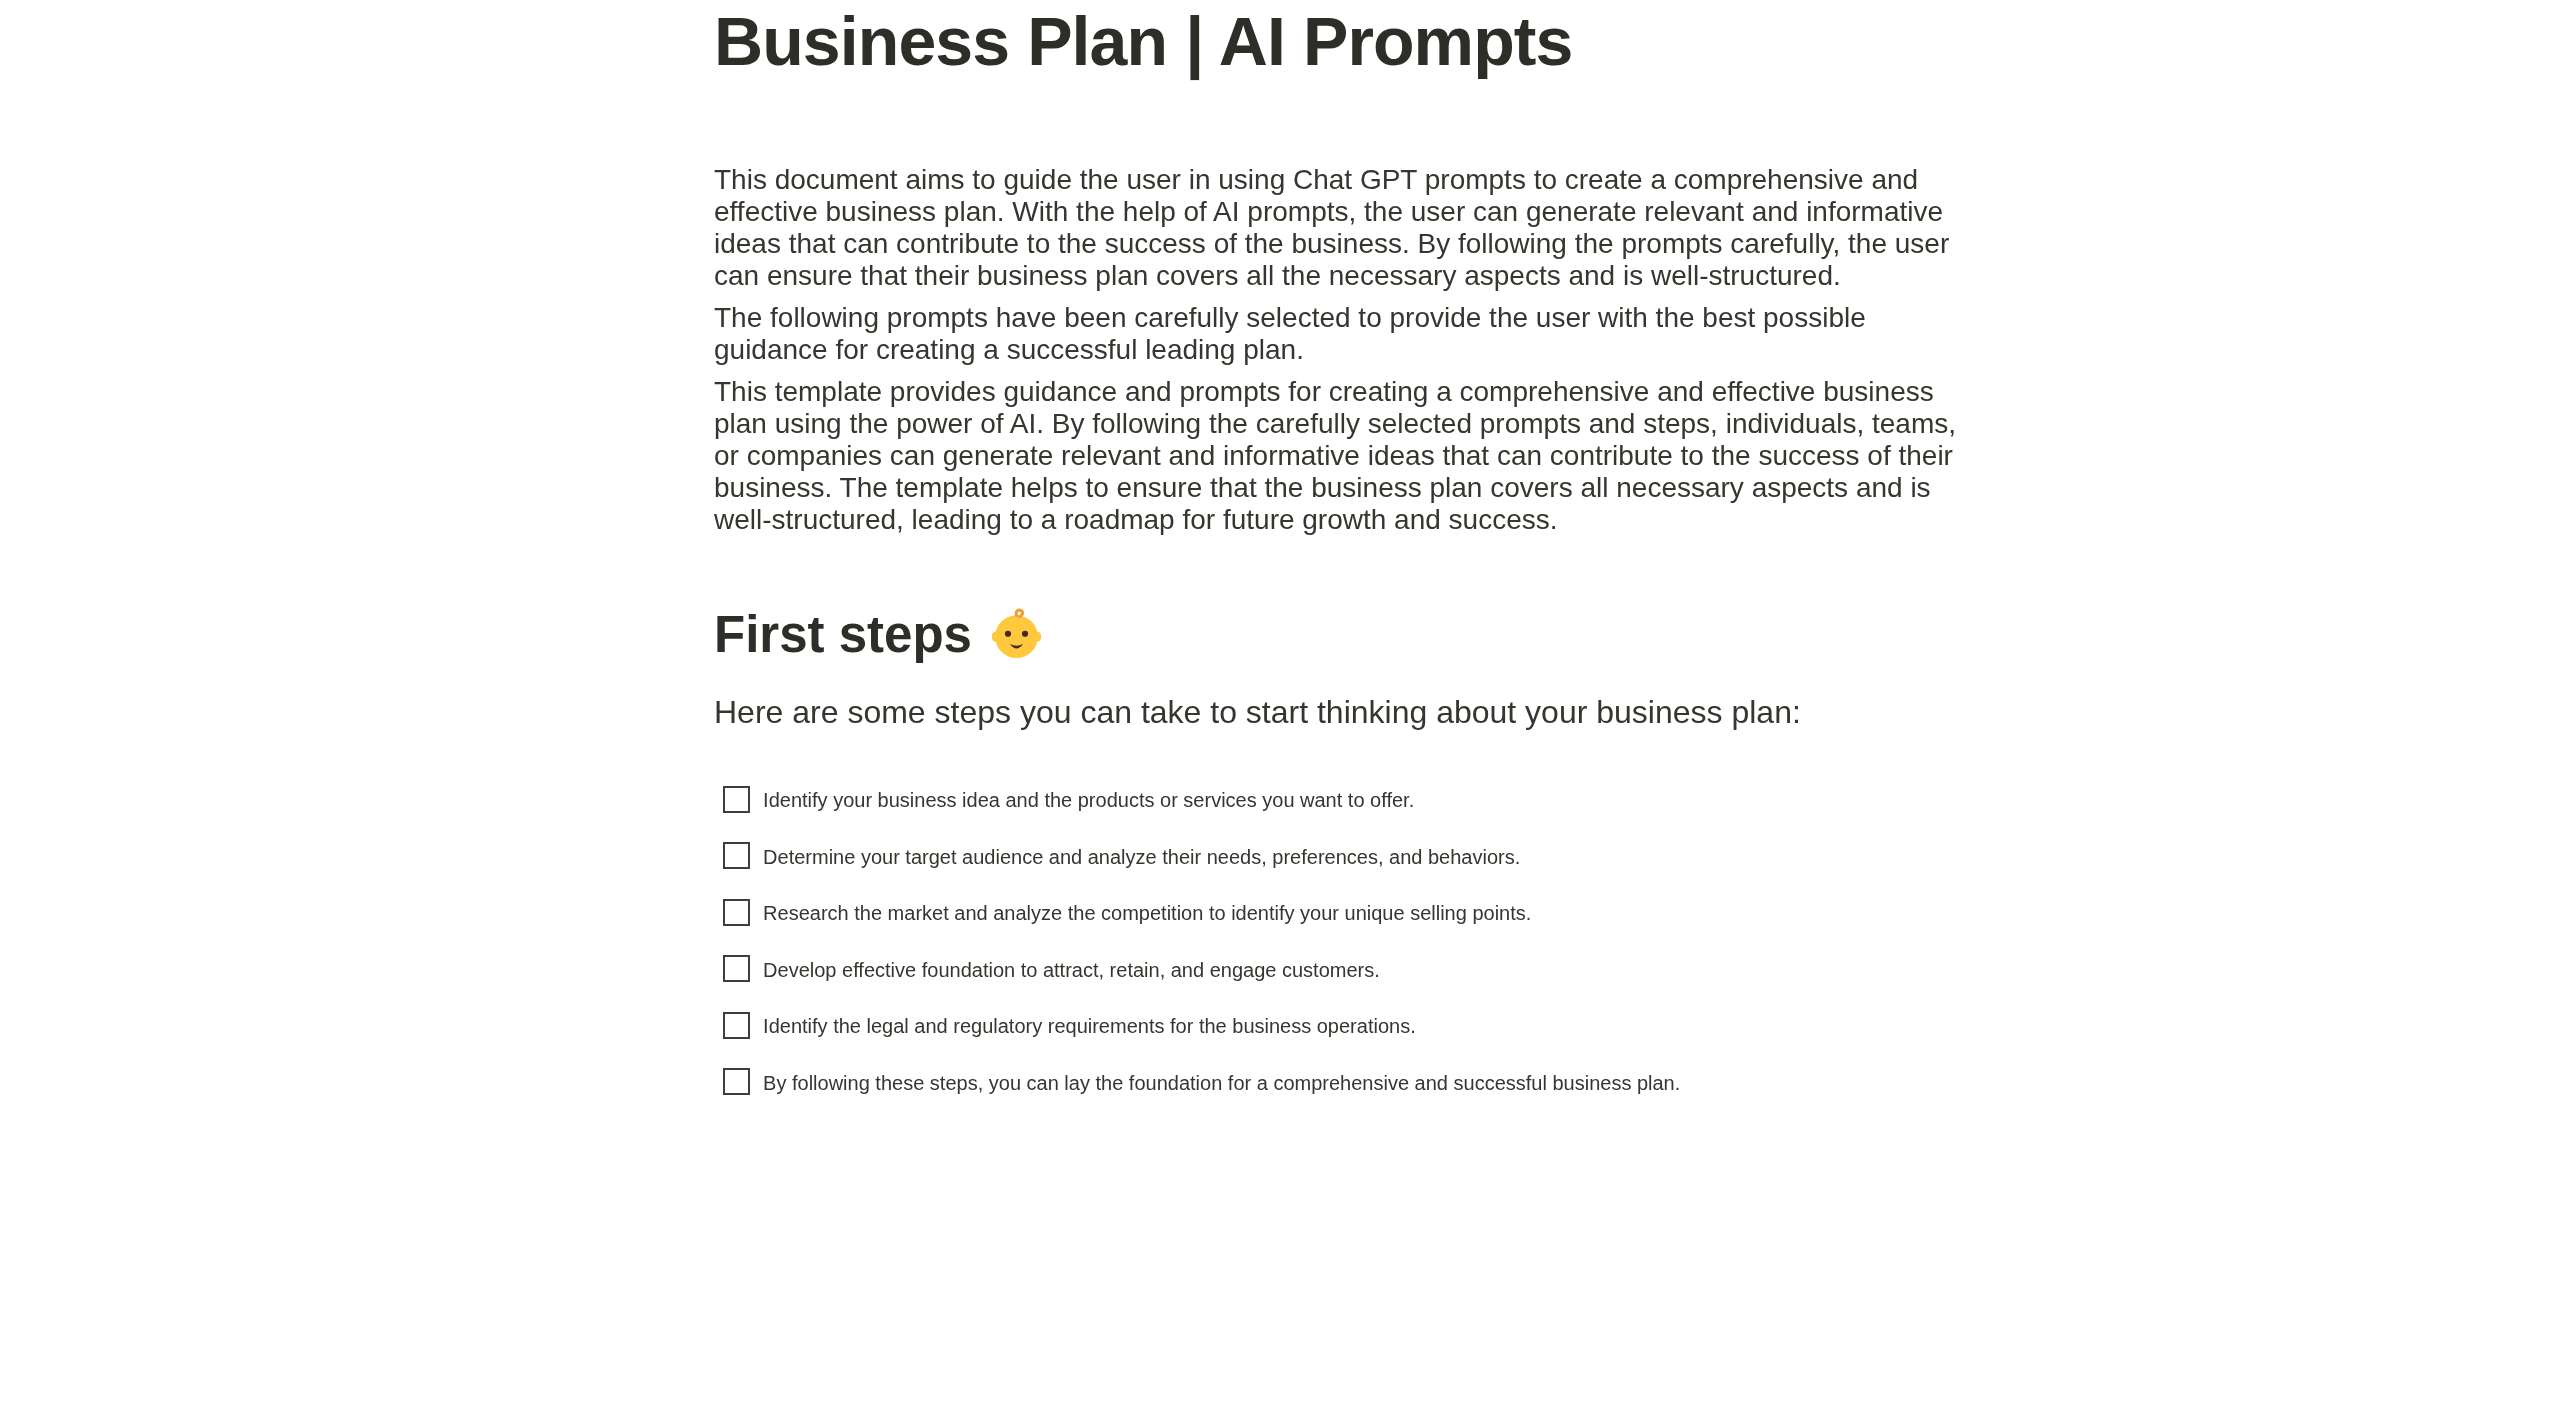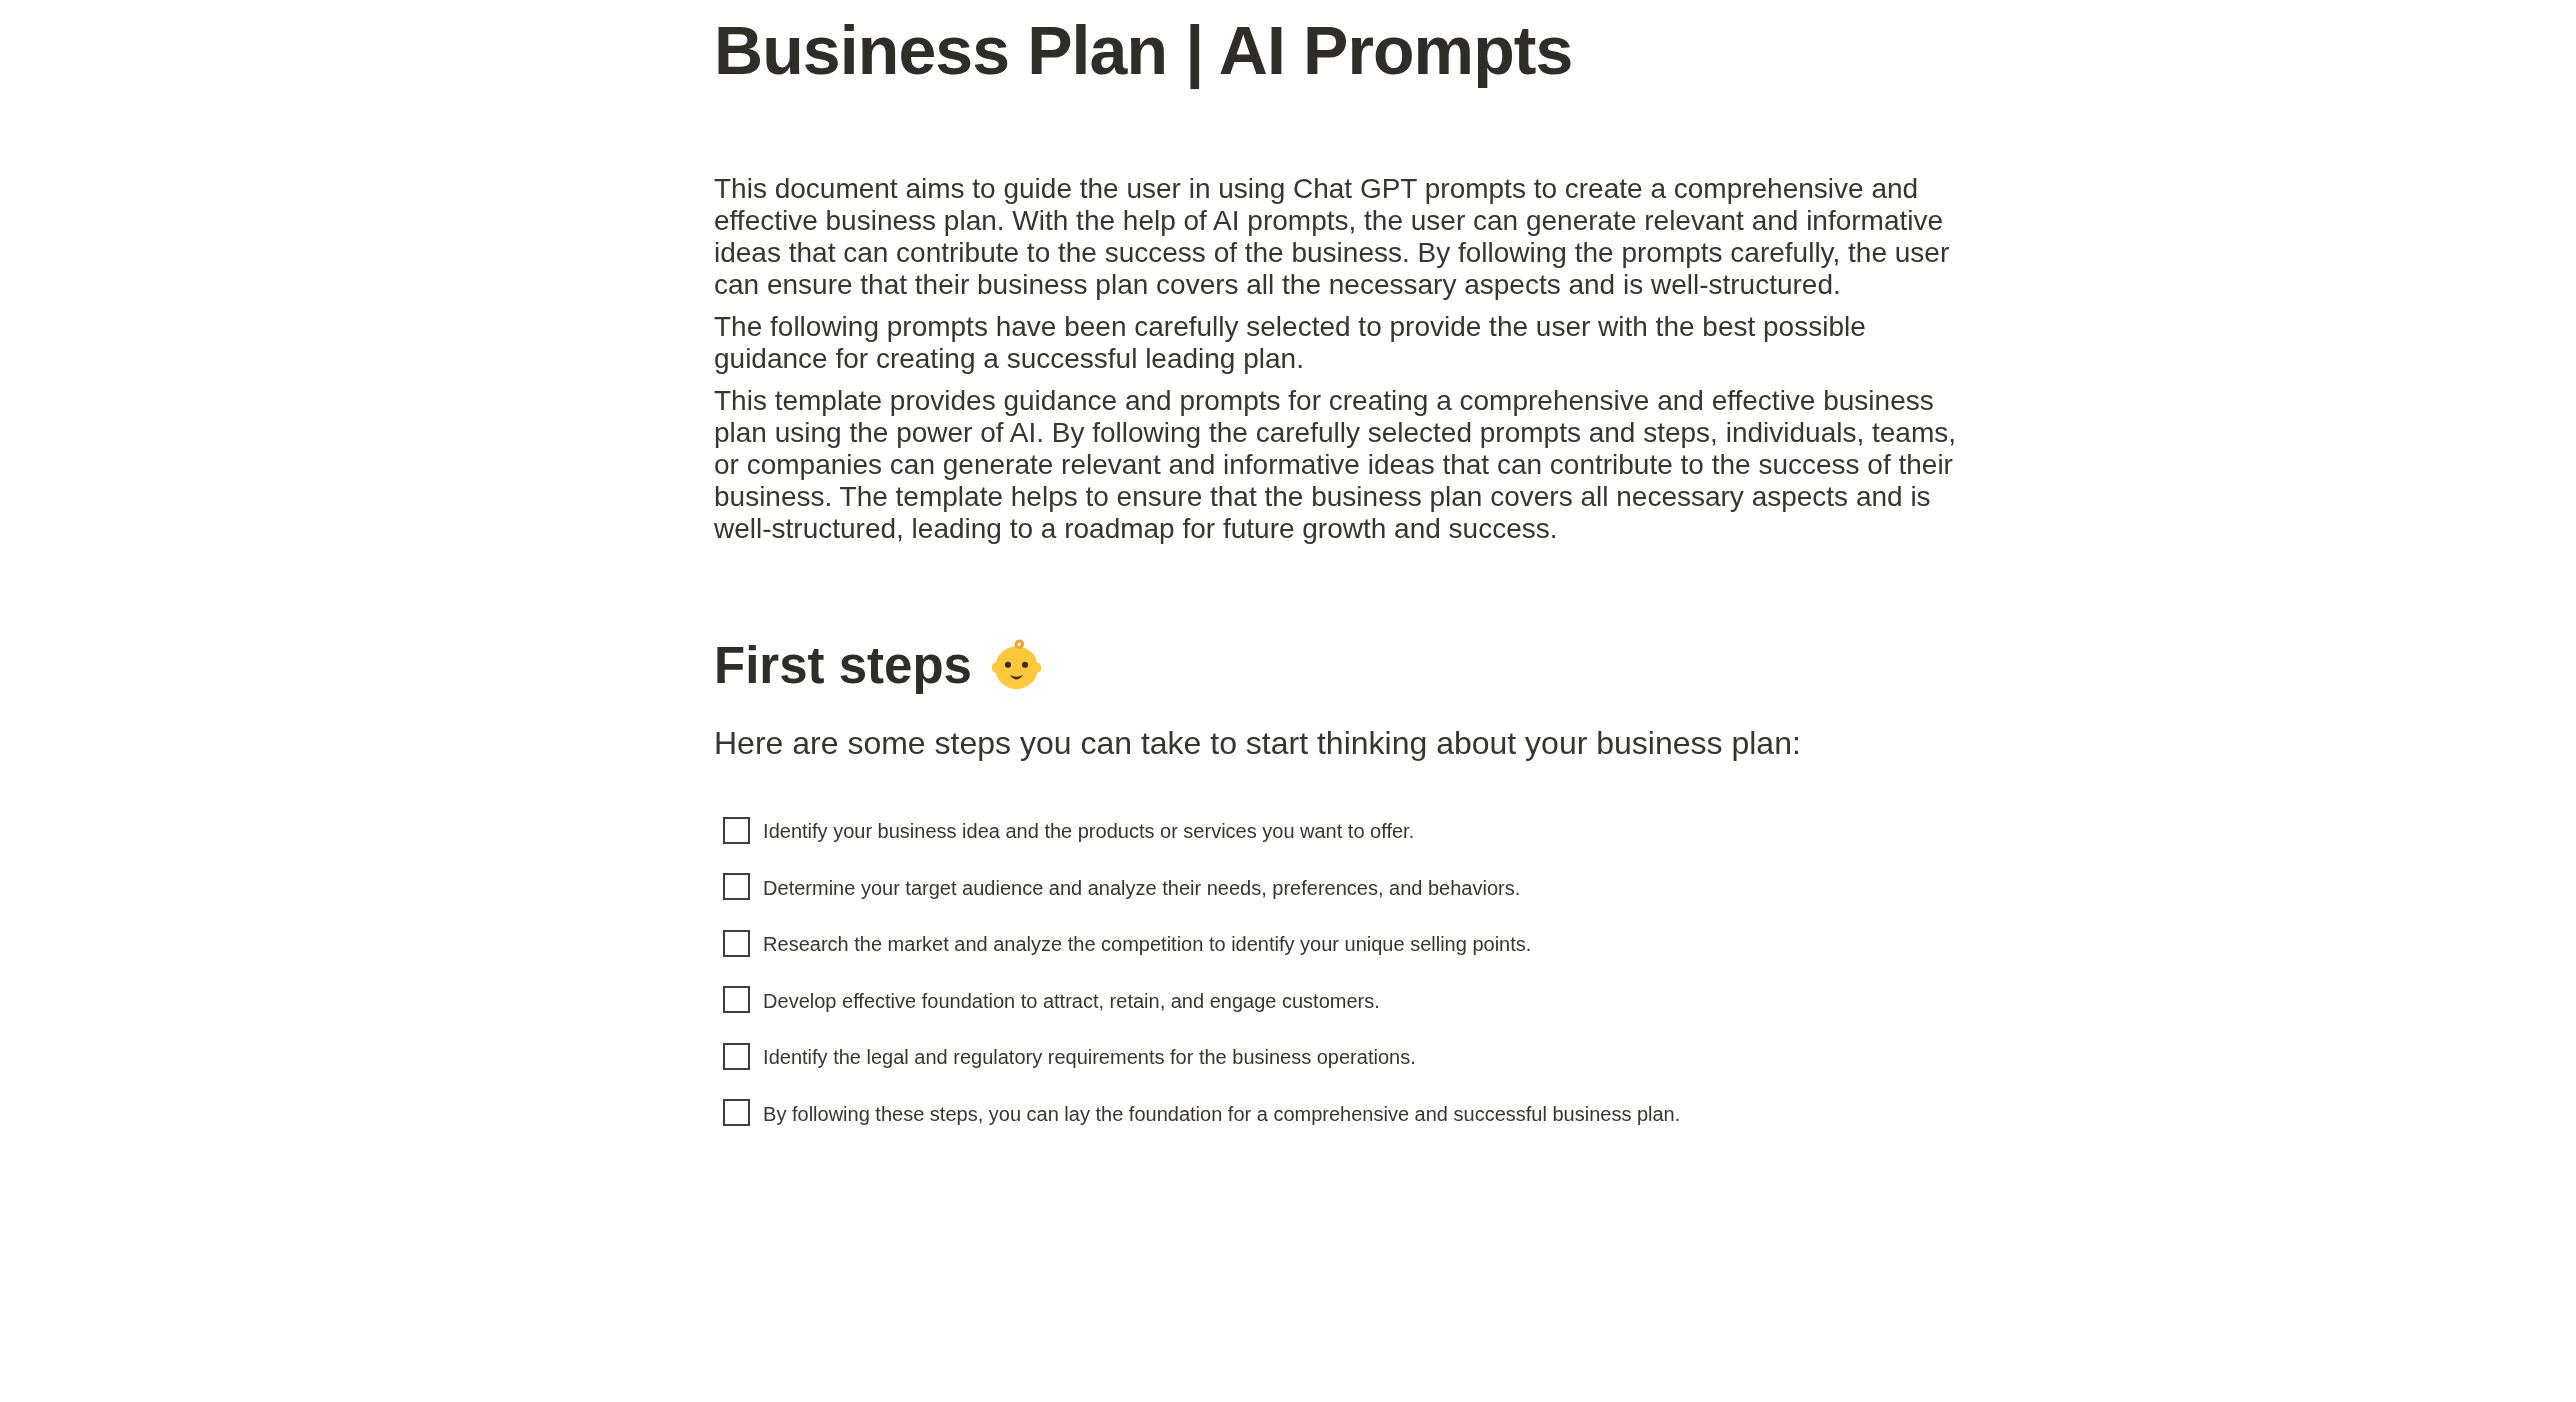--- a/index.html
+++ b/index.html
@@ -4,21 +4,21 @@
 <style>
   * { margin: 0; padding: 0; box-sizing: border-box; }
   html, body {
     width: 2576px; height: 1402px;
     background: #ffffff;
     overflow: hidden;
     font-family: "Liberation Sans", sans-serif;
   }
   .page {
     position: absolute;
-    left: 714px; top: 9px;
+    left: 714px; top: 0;
     width: 1244px;
     color: #37352f;
   }
   .doc-title {
     font-size: 68px;
     font-weight: 700;
     line-height: 82px;
     letter-spacing: -0.9px;
     color: #2f2d28;
     margin-bottom: 82px;
@@ -27,21 +27,21 @@
     font-size: 28px;
     line-height: 32px;
     margin-bottom: 10.2px;
     color: #37352f;
   }
   .section-heading {
     font-size: 51px;
     font-weight: 700;
     line-height: 65px;
     color: #2f2d28;
-    margin-top: 88px;
+    margin-top: 66px;
     margin-bottom: 24px;
     display: flex;
     align-items: center;
     gap: 18px;
   }
   .emoji-icon { display: inline-flex; width: 53px; height: 53px; }
   .emoji-icon svg { width: 100%; height: 100%; }
   .intro-line {
     font-size: 32px;
     line-height: 42px;

